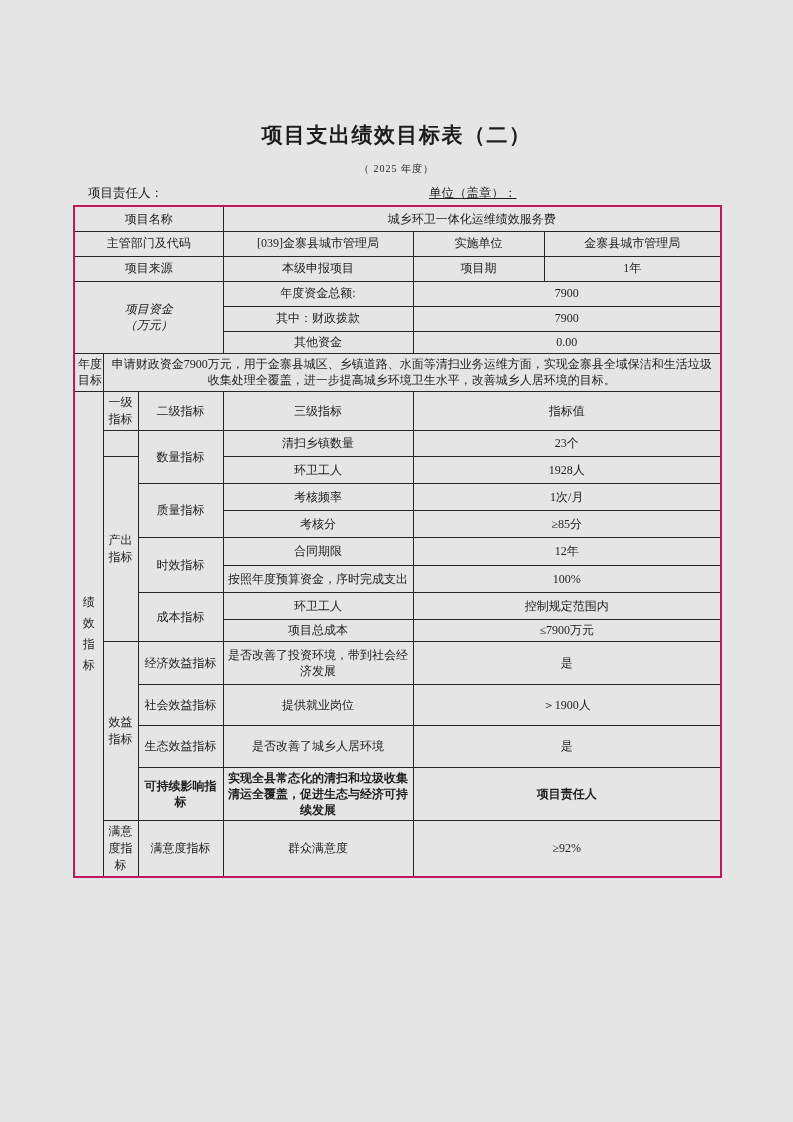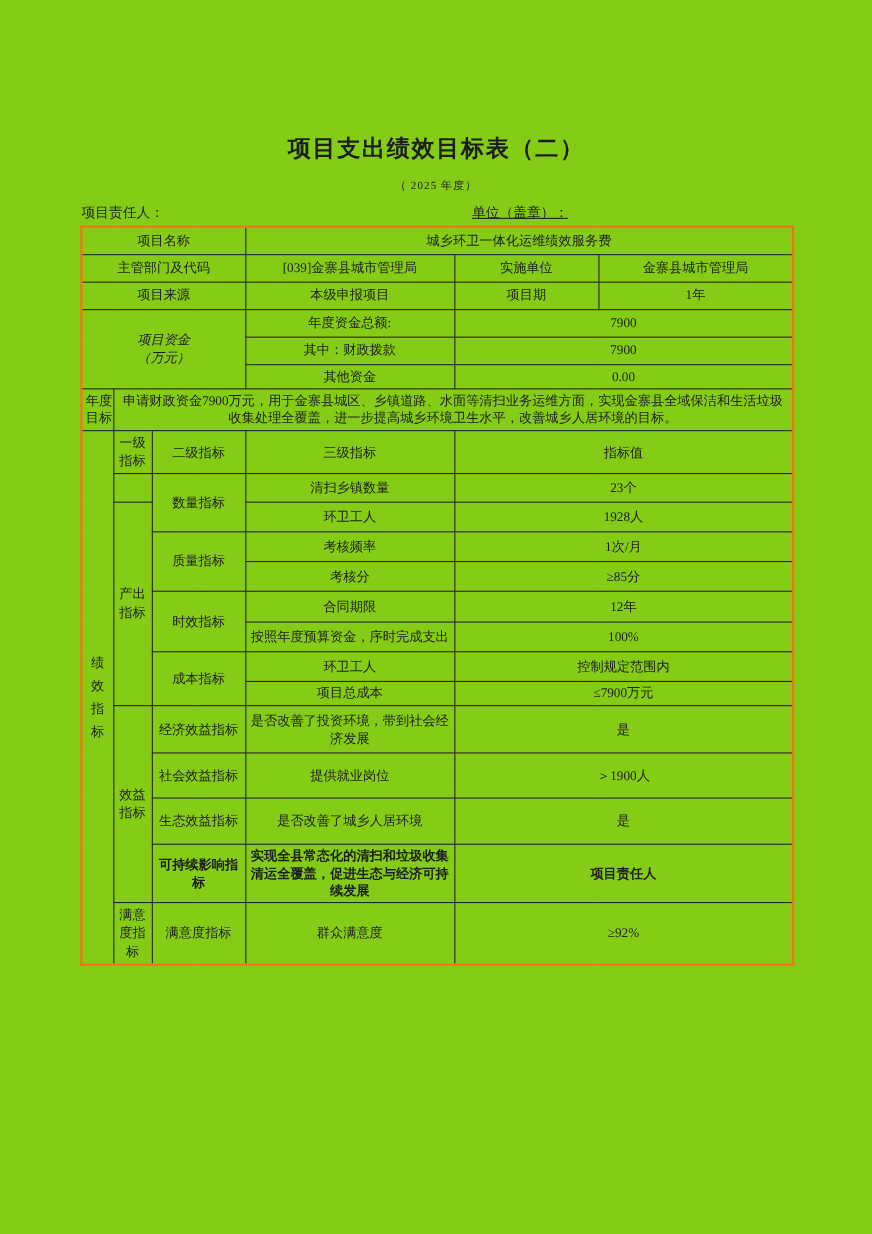--- a/index.html
+++ b/index.html
@@ -1,19 +1,19 @@
 <!DOCTYPE html>
 <html><head>
 <meta charset="utf-8">
 <style>
   html,body { margin:0; padding:0; background:#ffffff; }
   .page {
     position:relative;
     width:793px; height:1122px;
-    background:#84cc16;
+    background:#e5e5e5;
     font-family:"Liberation Serif","DejaVu Serif",serif;
     color:#1d1d1d;
     overflow:hidden;
   }
   .doc-title {
     padding-top:121px;
     text-align:center;
     font-size:21px;
     font-weight:bold;
     letter-spacing:1.5px;
@@ -24,29 +24,29 @@
     font-size:10px;
     letter-spacing:1px;
   }
   .meta-row {
     position:relative;
     width:647px;
     margin:9px 0 3px 73px;
     height:17px;
     font-size:12.5px;
   }
-  .meta-resp { position:absolute; left:1px; top:0; }
+  .meta-resp { position:absolute; left:15px; top:0; }
   .meta-unit { position:absolute; left:356px; top:0;text-decoration:underline; }
 
   table.main {
     border-collapse:collapse;
     table-layout:fixed;
     width:647px;
     margin-left:73px;
-    border:2px solid #f97316;
+    border:2px solid #be185d;
   }
   table.main td {
     border:1px solid #262626;
     text-align:center;
     vertical-align:middle;
     font-size:12px;
     line-height:1.35;
     padding:2px 3px;
     overflow:hidden;
   }

